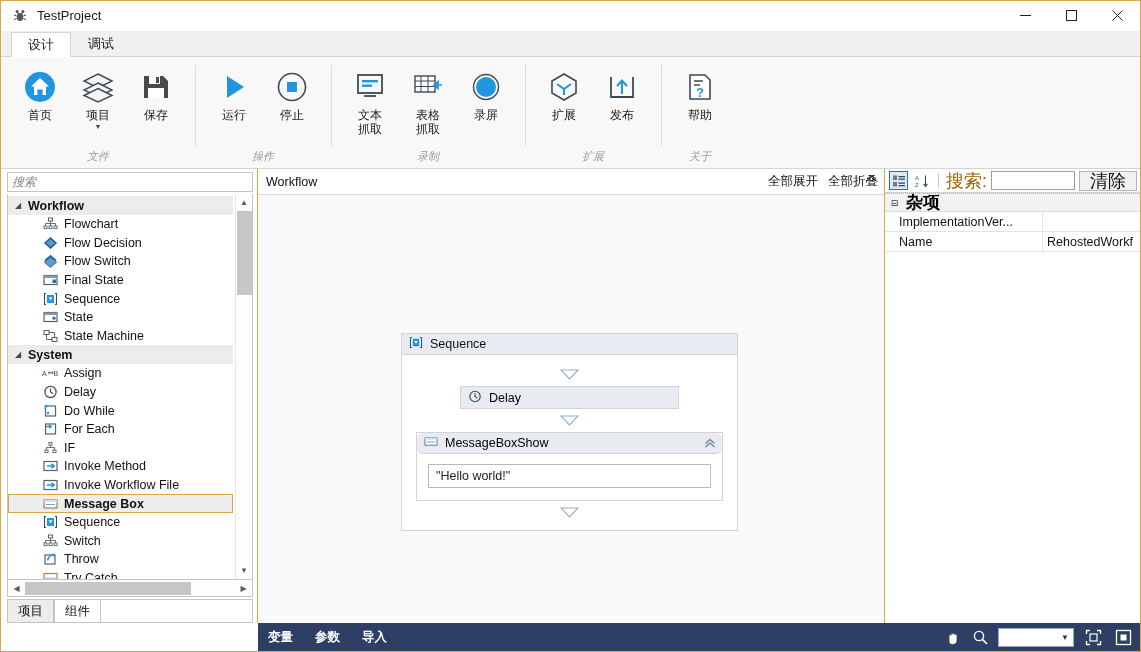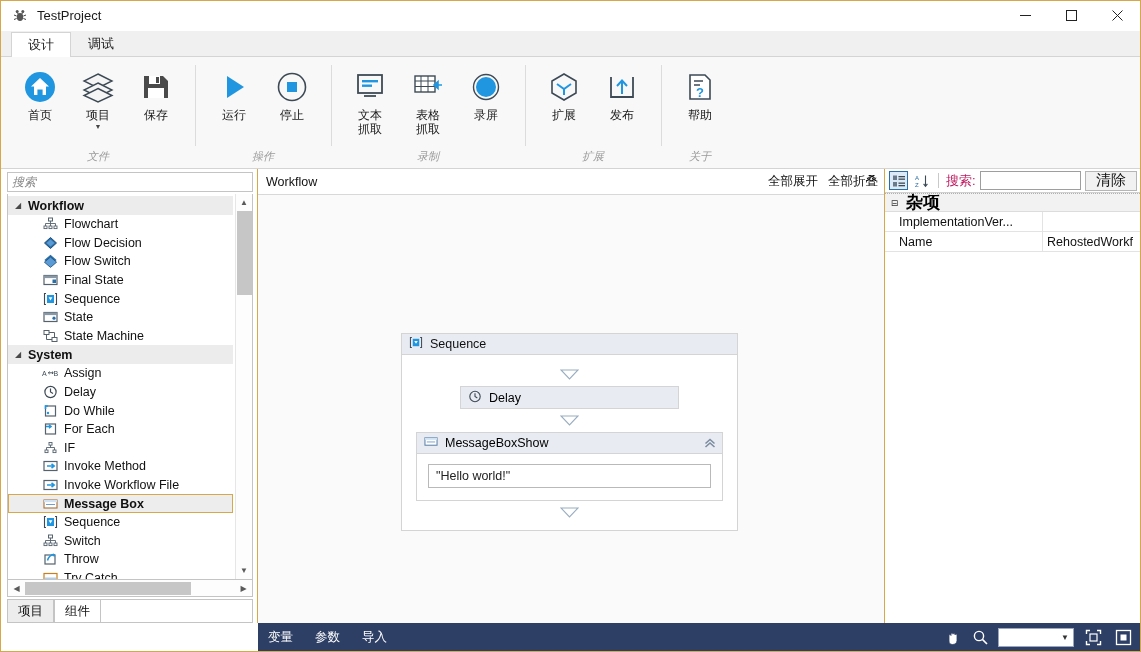--- a/index.html
+++ b/index.html
@@ -270,20 +270,21 @@
     background: #fff;
     border: 1px solid #d4d4d4;
   }
   .mbox-header {
     height: 21px;
     display: flex; align-items: center; gap: 7px;
     padding: 0 5px 0 7px;
     background: #e8ecf2;
     border-bottom: 1px solid #d4d4d4;
     font-size: 12.5px;
+    border-radius: 6px;
   }
   .mbox-chev { margin-left: auto; display: flex; align-items: center; }
   .mbox-body { padding: 10px 11px 12px 11px; }
   .mbox-field {
     height: 24px; width: 100%;
     border: 1px solid #b9b9b9;
     background: #fff;
     display: flex; align-items: center;
     padding: 0 7px;
     font-size: 12.5px; color: #222;
@@ -309,30 +310,30 @@
     padding: 0 3px 0 4px;
     border-bottom: 1px solid #d0d0d0;
     background: #fff;
   }
   .ptb-btn {
     width: 19px; height: 19px;
     display: flex; align-items: center; justify-content: center;
   }
   .ptb-btn.pressed { border: 1px solid #2a6ea8; background: #dceaf7; }
   .ptb-sep { width: 1px; height: 15px; background: #c9c9c9; margin: 0 3px; }
-  .ptb-label { font-size: 13px; color: #be185d; text-align: right; }
+  .ptb-label { font-size: 18px; color: #a16207; text-align: right; }
   .ptb-input {
     flex: 1; height: 19px; min-width: 0;
     border: 1px solid #9e9e9e; background: #fff;
     font-family: inherit; font-size: 12px; padding: 0 3px;
   }
   .ptb-clear {
     height: 20px; padding: 0 10px;
     border: 1px solid #b5b5b5; background: #f1f1f1;
-    font-size: 15px; color: #111;
+    font-size: 18px; color: #111;
     display: flex; align-items: center; justify-content: center;
   }
   .prop-group {
     height: 19px;
     display: flex; align-items: center; gap: 6px;
     padding-left: 4px;
     background: #f2f2f2;
     border-bottom: 1px solid #dcdcdc;
     border-top: 1px dotted #b0b0b0;
   }
@@ -948,21 +949,21 @@
       </div>
       <div class="prop-row">
         <div class="pr-name">Name</div>
         <div class="pr-val">RehostedWorkf</div>
       </div>
 
       <div class="prop-filler"></div>
     </div>
   </div>
 
-  <div class="statusbar" style="padding-left:0;">
+  <div class="statusbar" style="padding-left:0;font-weight:bold;">
     <div class="statusbar-left-pad" style="background:#fff;height:28px;"></div>
     <div style="display:flex;align-items:center;flex:1;padding-left:10px;min-width:0;">
       <span class="sb-link">变量</span>
       <span class="sb-link">参数</span>
       <span class="sb-link">导入</span>
       <div class="sb-right">
         <span class="sb-icon">
           <svg width="17" height="17" viewBox="0 0 17 17">
             <path d="M5 12 V6.5 a1 1 0 0 1 2 0 V5 a1 1 0 0 1 2 0 V5.2 a1 1 0 0 1 2 0 V6 a1 1 0 0 1 2 0 v5.5 c0 2.5 -2 4 -4.5 4 S5 14 5 12 Z" fill="#fff" stroke="#2e3f66" stroke-width="0.8"></path>
           </svg>

